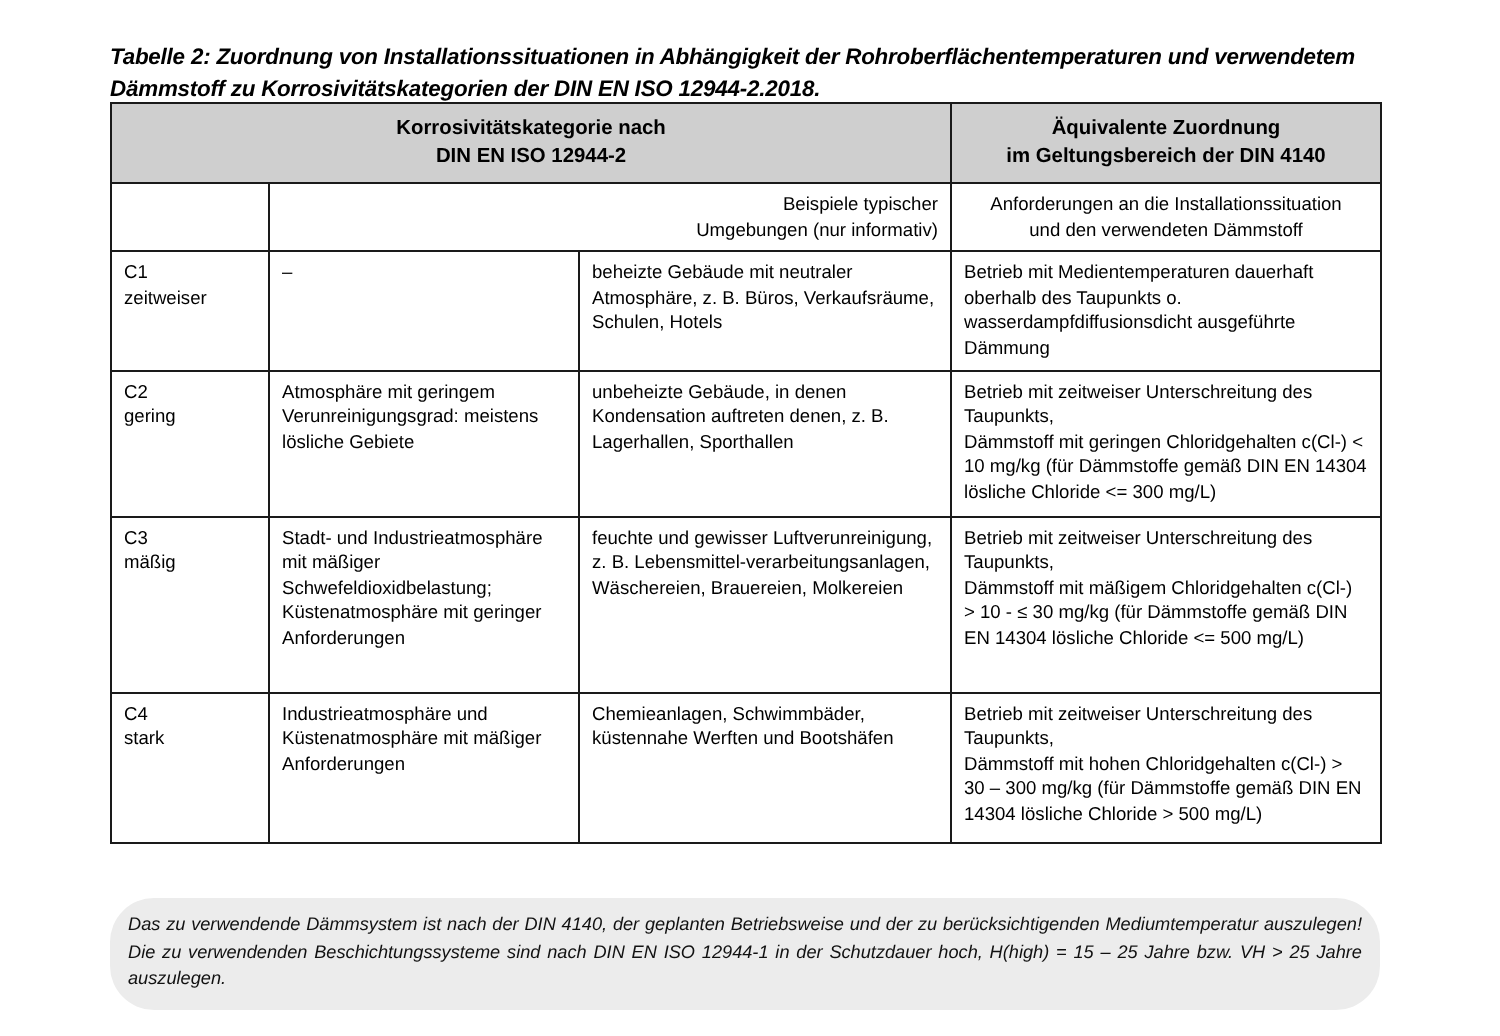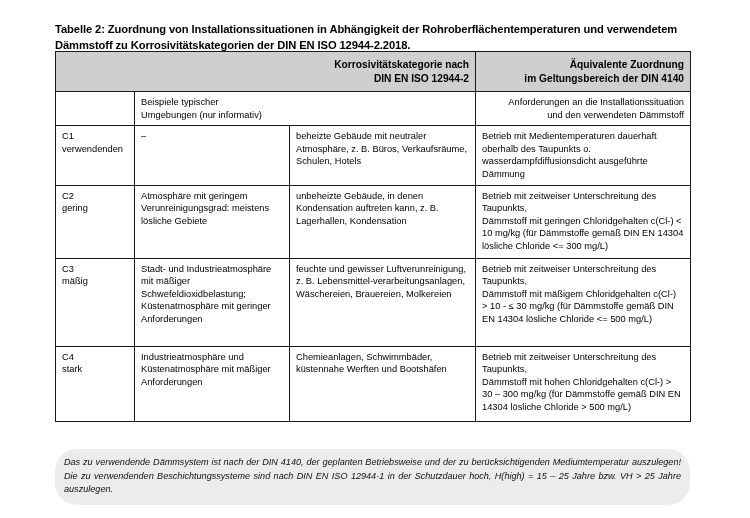--- a/index.html
+++ b/index.html
@@ -24,20 +24,21 @@
   .caption {
     position: absolute;
     left: 55px;
     top: 22px;
     width: 640px;
     font-size: 11.2px;
     font-weight: bold;
     line-height: 15.5px;
     letter-spacing: -0.1px;
     color: #000;
+    font-style: italic;
   }
   .tbl-wrap {
     position: absolute;
     left: 55px;
     top: 51px;
     width: 635px;
   }
   table.maintbl {
     border-collapse: collapse;
     width: 635px;
@@ -46,34 +47,34 @@
     line-height: 12.6px;
   }
   table.maintbl td {
     border: 1.15px solid #1a1a1a;
     vertical-align: top;
     padding: 4px 6px 4px 6px;
     box-sizing: border-box;
   }
   .hdr {
     background: #cfcfcf;
-    text-align: right;
+    text-align: center;
     font-weight: bold;
     font-size: 10.2px;
     line-height: 13.5px;
     padding-top: 6px !important;
     padding-bottom: 6px !important;
     vertical-align: middle !important;
   }
   .sub-center {
-    text-align: left;
+    text-align: right;
     vertical-align: middle !important;
   }
   .sub-left {
-    text-align: right;
+    text-align: center;
     vertical-align: middle !important;
   }
   .empty-cell { }
   .cat-cell { }
   .note {
     position: absolute;
     left: 55px;
     top: 449px;
     width: 635px;
     background: #ececec;
@@ -119,31 +120,31 @@
           <td class="empty-cell"></td>
           <td class="sub-center nowrapline" colspan="2">Beispiele typischer
 Umgebungen (nur informativ)</td>
           <td class="sub-left nowrapline">Anforderungen an die Installationssituation
 und den verwendeten Dämmstoff</td>
         </tr>
 
 
         <tr style="height:57px">
           <td class="cat-cell nowrapline">C1
-verwendenden</td>
+zeitweiser</td>
           <td>–</td>
           <td>beheizte Gebäude mit neutraler Atmosphäre, z. B. Büros, Verkaufsräume, Schulen, Hotels</td>
           <td>Betrieb mit Medientemperaturen dauerhaft oberhalb des Taupunkts o. wasserdampfdiffusionsdicht ausgeführte Dämmung</td>
         </tr>
 
         <tr style="height:73px">
           <td class="cat-cell nowrapline">C2
 gering</td>
           <td>Atmosphäre mit geringem Verunreinigungsgrad: meistens lösliche Gebiete</td>
-          <td>unbeheizte Gebäude, in denen Kondensation auftreten kann, z. B. Lagerhallen, Kondensation</td>
+          <td>unbeheizte Gebäude, in denen Kondensation auftreten denen, z. B. Lagerhallen, Sporthallen</td>
           <td class="nowrapline">Betrieb mit zeitweiser Unterschreitung des Taupunkts,
 Dämmstoff mit geringen Chloridgehalten c(Cl-) &lt; 10 mg/kg (für Dämmstoffe gemäß DIN EN 14304 lösliche Chloride &lt;= 300 mg/L)</td>
         </tr>
 
         <tr style="height:88px">
           <td class="cat-cell nowrapline">C3
 mäßig</td>
           <td>Stadt- und Industrieatmosphäre mit mäßiger Schwefeldioxidbelastung; Küstenatmosphäre mit geringer Anforderungen</td>
           <td>feuchte und gewisser Luftverunreinigung, z. B. Lebensmittel-verarbeitungsanlagen, Wäschereien, Brauereien, Molkereien</td>
           <td class="nowrapline">Betrieb mit zeitweiser Unterschreitung des Taupunkts,

